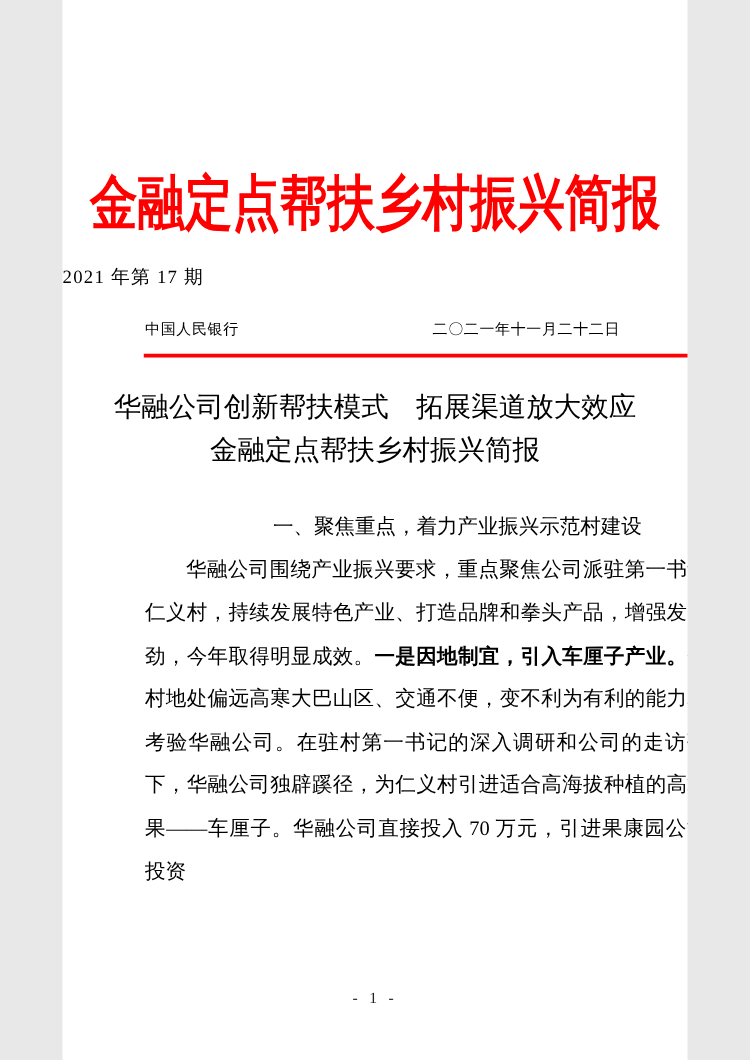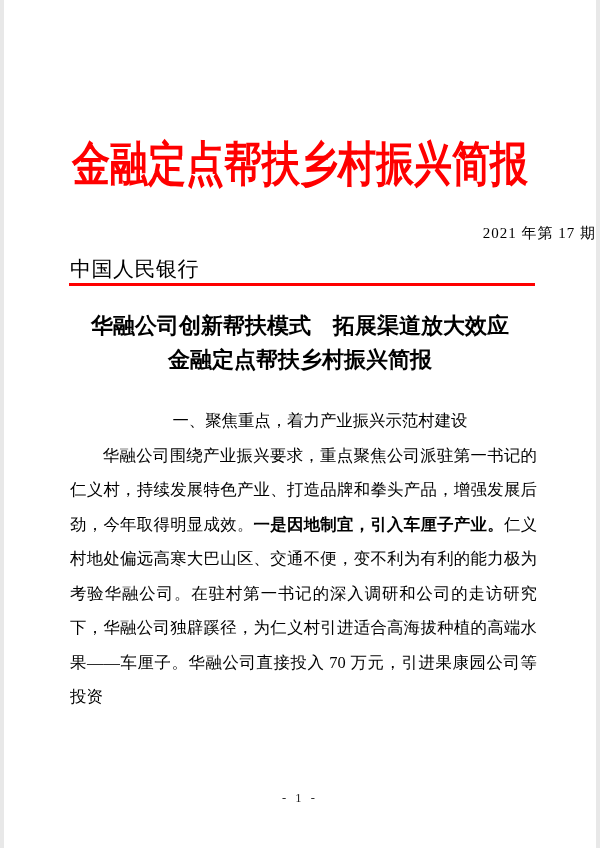--- a/index.html
+++ b/index.html
@@ -1,19 +1,19 @@
 <!DOCTYPE html>
 <html><head>
 <meta charset="utf-8">
 <style>
   * { margin: 0; padding: 0; box-sizing: border-box; }
   html, body { background: #e8e8e8; }
   .page {
     position: relative;
-    width: 592px;
+    width: 500px;
     height: 848px;
     margin: 0 auto;
     background: #ffffff;
     font-family: "Liberation Serif", "DejaVu Serif", serif;
     color: #000;
     overflow: hidden;
   }
   .masthead-title {
     position: absolute;
     top: 140px; left: 0; right: 0;
@@ -22,46 +22,46 @@
     font-weight: bold;
     line-height: 1;
     color: var(--masthead-red, #ff0000);
     transform: scaleY(1.25);
     transform-origin: top center;
     letter-spacing: 0px;
     white-space: nowrap;
   }
   .issue-line {
     position: absolute;
-    top: 224px; left: 0; right: 0;
-    text-align: right;
+    top: 212px; left: 0; right: 0;
+    text-align: left;
     font-size: 15px;
     letter-spacing: 1px;
   }
   .org-date-row {
     position: absolute;
     top: 255px; left: 66px; right: 54px;
     display: flex;
     justify-content: space-between;
     align-items: baseline;
-    font-size: 21px;
+    font-size: 12px;
     letter-spacing: 0.5px;
   }
   .red-rule {
     position: absolute;
     top: 283px; left: 65px;
     width: 466px; height: 3px;
     background: var(--rule-red, #fe0000);
   }
   .headline {
     position: absolute;
     top: 309px; left: 0; right: 0;
     text-align: center;
     font-size: 22px;
-    font-weight: bold;
+    font-weight: normal;
     line-height: 34px;
   }
   .headline span { display: block; }
   .article-body {
     position: absolute;
     top: 404px; left: 66px;
     width: 467px;
     font-size: 16.4px;
     line-height: 34.5px;
     text-align: justify;
@@ -87,20 +87,21 @@
 <body>
 
 <div class="page" style="--masthead-red: #ff0000; --rule-red: #fe0000;">
 
   <div class="masthead-title">金融定点帮扶乡村振兴简报</div>
 
   <div class="issue-line">2021 年第 17 期</div>
 
   <div class="org-date-row">
     <span>中国人民银行</span>
+    <span>二〇二一年十一月二十二日</span>
   </div>
 
   <div class="red-rule"></div>
 
   <h1 class="headline">
     <span>华融公司创新帮扶模式　拓展渠道放大效应</span>
     <span>金融定点帮扶乡村振兴简报</span>
   </h1>
 
   <div class="article-body">

